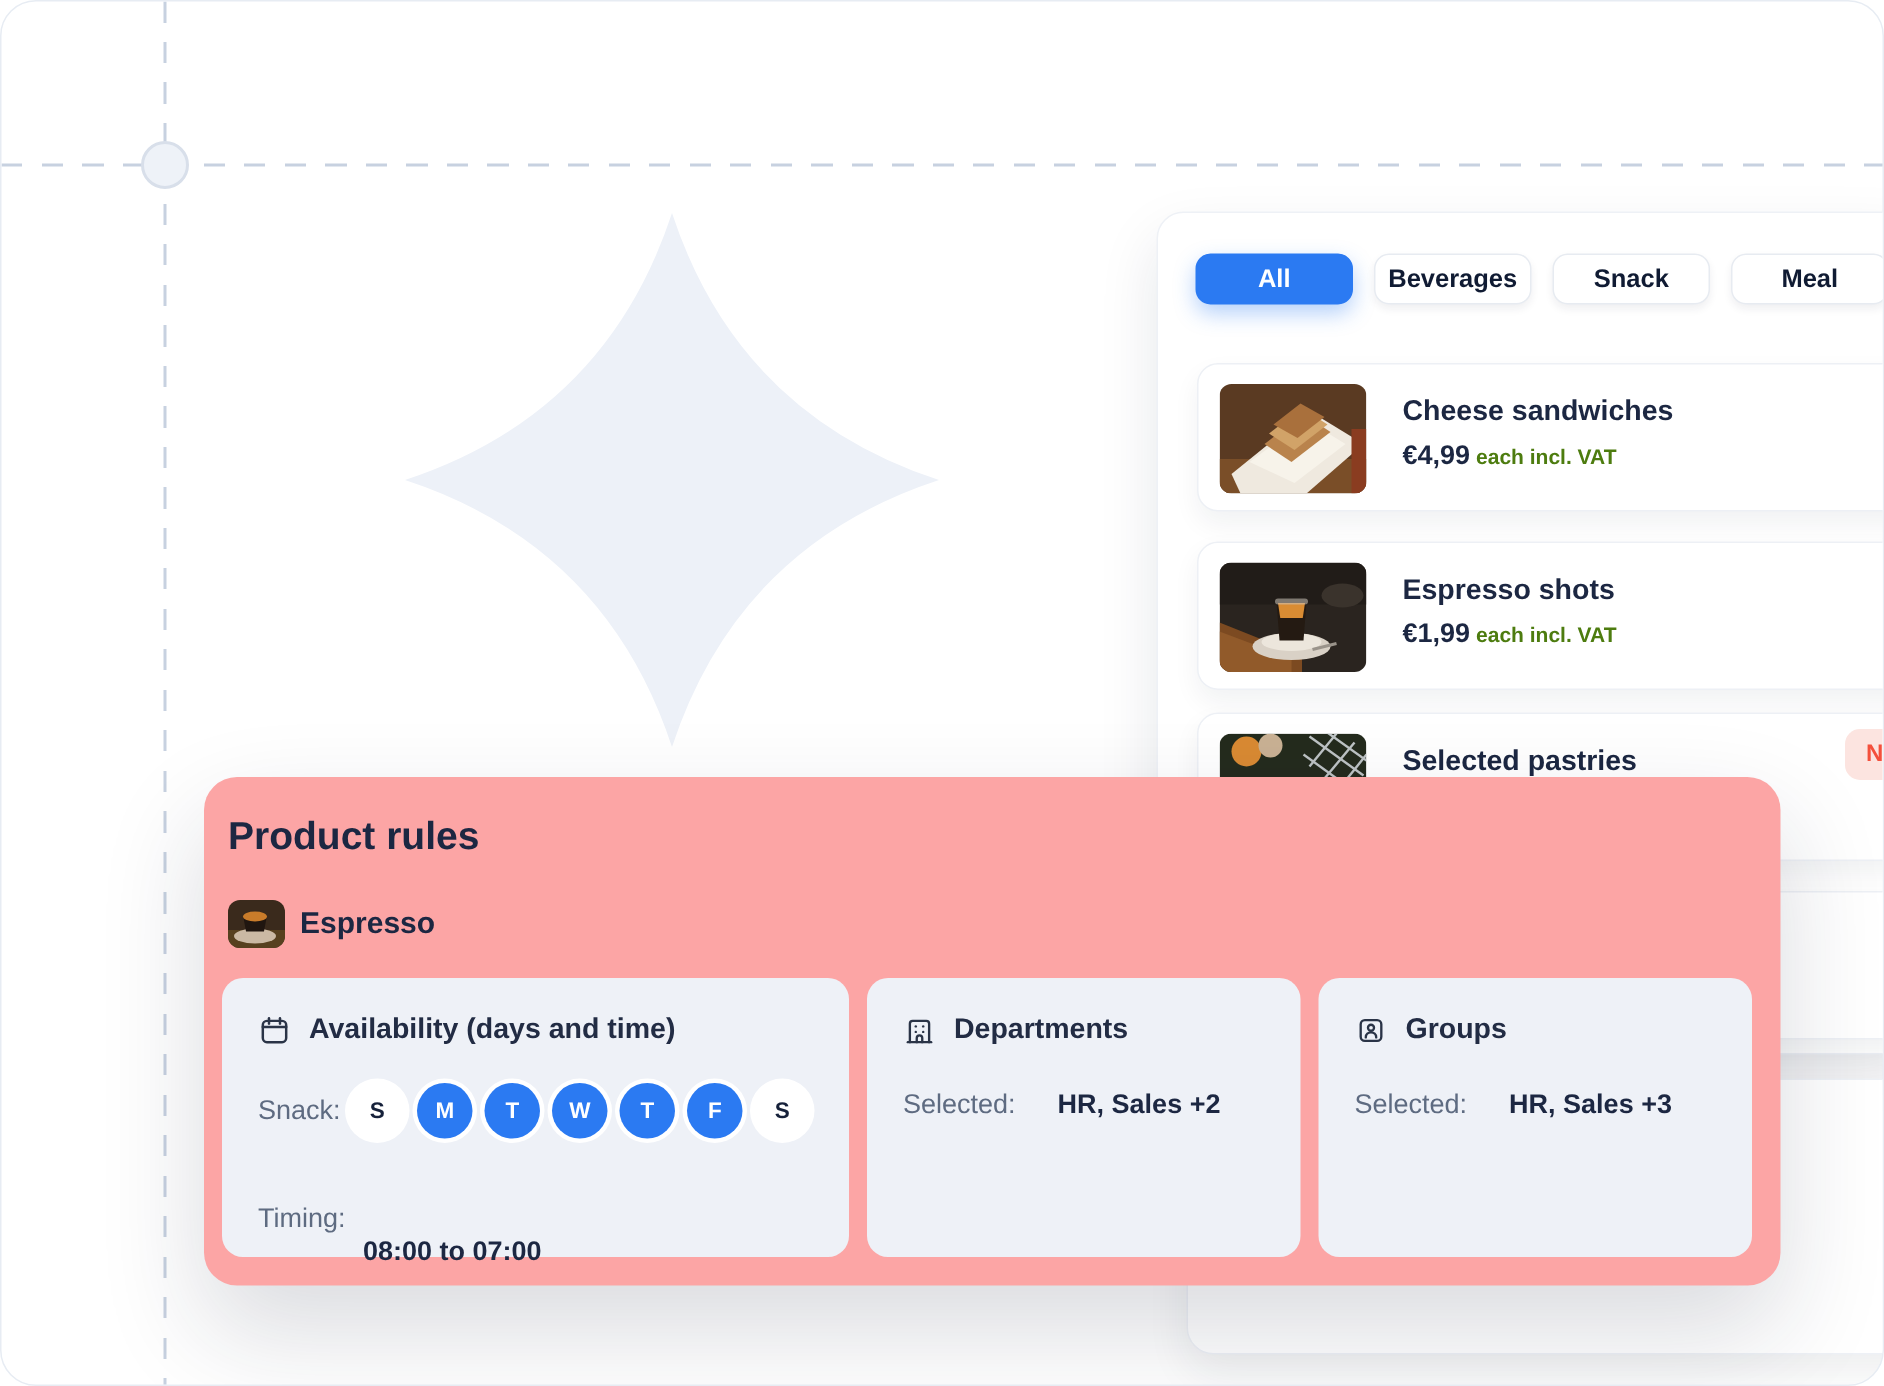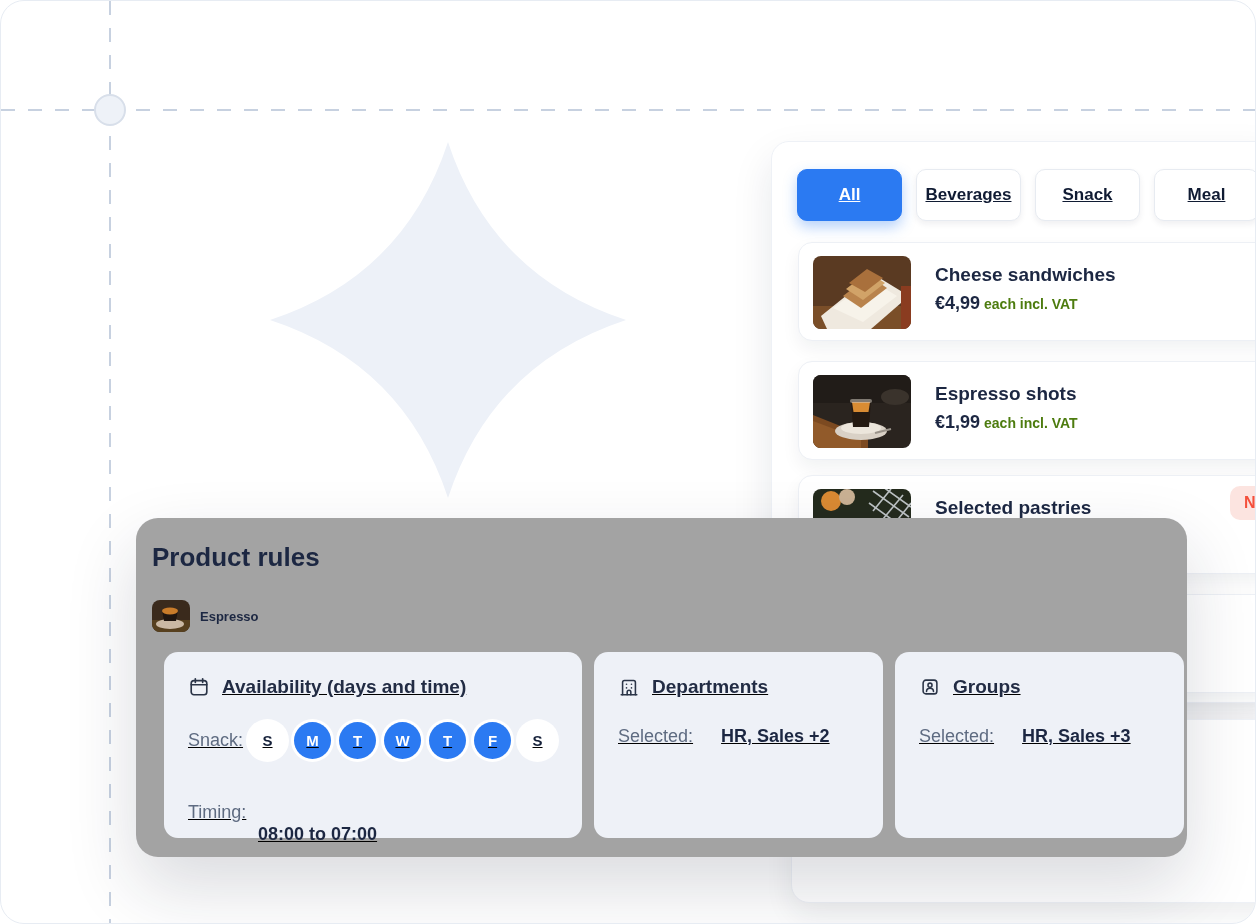--- a/index.html
+++ b/index.html
@@ -17,23 +17,23 @@
   .guide-dot{position:absolute;z-index:2;left:93px;top:93px;width:32px;height:32px;
     border-radius:50%;background:#eef2f8;border:2px solid #d8dfea;}
 
   .sparkle{position:absolute;z-index:1;left:269px;top:141px;}
 
   
   .products-panel{position:absolute;z-index:3;left:770px;top:140px;width:512px;height:562px;
     background:#fff;border-radius:18px;border:1px solid #eef1f6;
     box-shadow:0 18px 40px rgba(23,32,56,.10);}
   .tabs{position:absolute;left:25px;top:27px;display:flex;gap:14px;}
-  .tab{width:105px;height:52px;border-radius:10px;font-size:17px;font-weight:700;
+  .tab{width:105px;height:34px;border-radius:10px;font-size:17px;font-weight:700;
     display:flex;align-items:center;justify-content:center;border:1px solid #e7ebf1;
-    background:#fff;color:#101b33;box-shadow:0 3px 6px rgba(23,32,56,.07);cursor:pointer;text-decoration:underline;}
+    background:#fff;color:#101b33;box-shadow:0 3px 6px rgba(23,32,56,.07);cursor:pointer;}
   .tab.active{background:#2b7af2;border-color:#2b7af2;color:#fff;
     box-shadow:0 6px 14px rgba(43,122,242,.35);}
 
   .pcard{position:absolute;left:26px;width:520px;height:99px;background:#fff;
     border:1px solid #edf0f5;border-radius:14px;box-shadow:0 8px 18px rgba(23,32,56,.06);cursor:pointer;}
   .thumb{position:absolute;left:14px;top:13px;width:98px;height:73px;border-radius:8px;
     overflow:hidden;display:block;}
   .pinfo{position:absolute;left:136px;top:21px;}
   .pname{font-size:19px;font-weight:700;color:#1c2742;}
   .pprice{margin-top:7px;font-size:18px;font-weight:700;color:#1c2742;}
@@ -41,27 +41,27 @@
   .badge{position:absolute;left:431px;top:10px;height:34px;min-width:140px;line-height:34px;
     padding:0 14px;border-radius:10px;background:#fce4e0;color:#f4503c;
     font-size:16px;font-weight:700;text-align:left;white-space:nowrap;}
 
   .lower-panel{position:absolute;z-index:3;left:790px;top:718px;width:512px;height:184px;
     background:#fff;border-radius:18px;border:1px solid #eef1f6;
     box-shadow:0 12px 28px rgba(23,32,56,.08);}
 
   
   .modal{position:absolute;z-index:5;left:135px;top:517px;width:1051px;height:339px;
-    background:#a3a3a3;border-radius:22px;box-shadow:0 30px 70px rgba(23,32,56,.16);}
+    background:#fca5a5;border-radius:22px;box-shadow:0 30px 70px rgba(23,32,56,.16);}
   .modal-title{position:absolute;left:16px;top:24px;margin:0;font-size:26px;font-weight:700;color:#1c2742;}
   .prod-row{position:absolute;left:16px;top:82px;display:flex;align-items:center;gap:10px;}
   .mthumb{width:38px;height:32px;border-radius:8px;overflow:hidden;display:block;}
-  .mprod{font-size:13px;font-weight:700;color:#1c2742;}
-
-  .rule-cards{position:absolute;left:28px;top:134px;display:flex;gap:12px;text-decoration:underline;}
+  .mprod{font-size:20px;font-weight:700;color:#1c2742;}
+
+  .rule-cards{position:absolute;left:12px;top:134px;display:flex;gap:12px;}
   .rule-card{height:186px;border-radius:14px;background:#eef1f7;padding:24px;cursor:pointer;}
   .rule-card.availability{width:418px;}
   .rule-card.small{width:289px;}
   .rc-head{display:flex;align-items:center;gap:12px;}
   .rc-head .icon{width:22px;height:22px;display:inline-flex;}
   .rc-title{font-size:19px;font-weight:700;color:#222c44;}
   .lbl{font-size:18px;color:#5e6b81;}
   .val{font-size:18px;font-weight:700;color:#1c2742;}
 
   .days-line{margin-top:24px;display:flex;align-items:center;}

